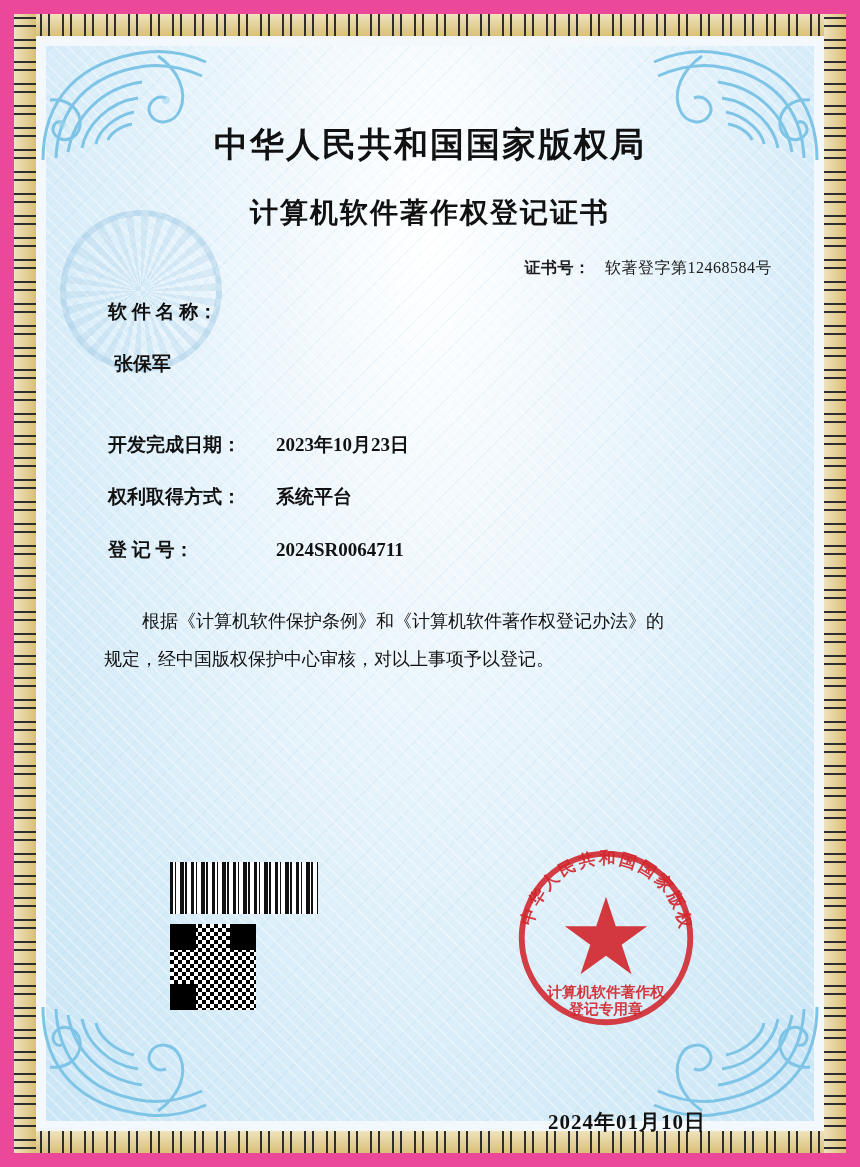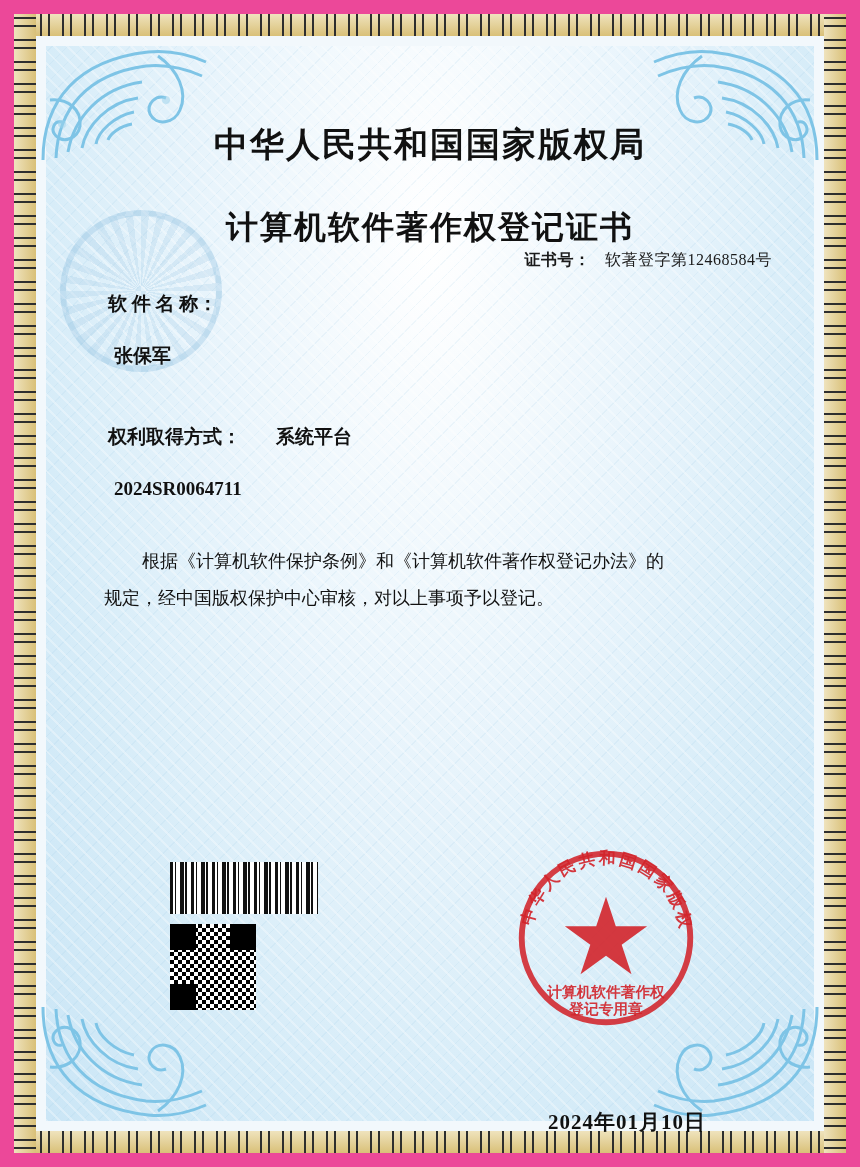--- a/index.html
+++ b/index.html
@@ -119,29 +119,30 @@
     text-align: center;
     font-size: 34px;
     letter-spacing: 2px;
     color: #111;
     font-weight: 700;
     margin-top: 52px;
     font-family: "Liberation Serif", "DejaVu Serif", serif;
   }
   .doc-title {
     text-align: center;
-    font-size: 32px;
+    font-size: 28px;
     letter-spacing: 2px;
     color: #111;
     font-weight: 700;
-    margin-top: 38px;
+    margin-top: 26px;
   }
 
   .cert-no {
     text-align: right;
+    margin-top: 26px;
     padding-right: 18px;
     font-size: 16px;
     color: #1a1a1a;
     letter-spacing: .5px;
   }
   .cert-no .lbl { font-weight: 700; }
   .cert-no .val { margin-left: 10px; }
 
   .fields {
     margin-top: 18px;
@@ -339,29 +340,34 @@
       </div>
 
       <div class="gap-md"></div>
 
       <div class="row">
         <span class="v">张保军</span>
       </div>
 
       <div class="gap-lg"></div>
 
+      <div class="row spaced">
+        <span class="k sp0">开发完成日期：</span>
+        <span class="v">2023年10月23日</span>
+      </div>
 
 
       <div class="row spaced">
         <span class="k sp0">权利取得方式：</span>
         <span class="v">系统平台</span>
       </div>
 
 
       <div class="row spaced">
+        <span class="k sp0">登 记 号：</span>
         <span class="v">2024SR0064711</span>
       </div>
 
     </div>
 
     <div class="statement">
       <span class="indent"></span><span>根据《计算机软件保护条例》和《计算机软件著作权登记办法》的</span><br>
       <span>规定，经中国版权保护中心审核，对以上事项予以登记。</span>
     </div>
 

